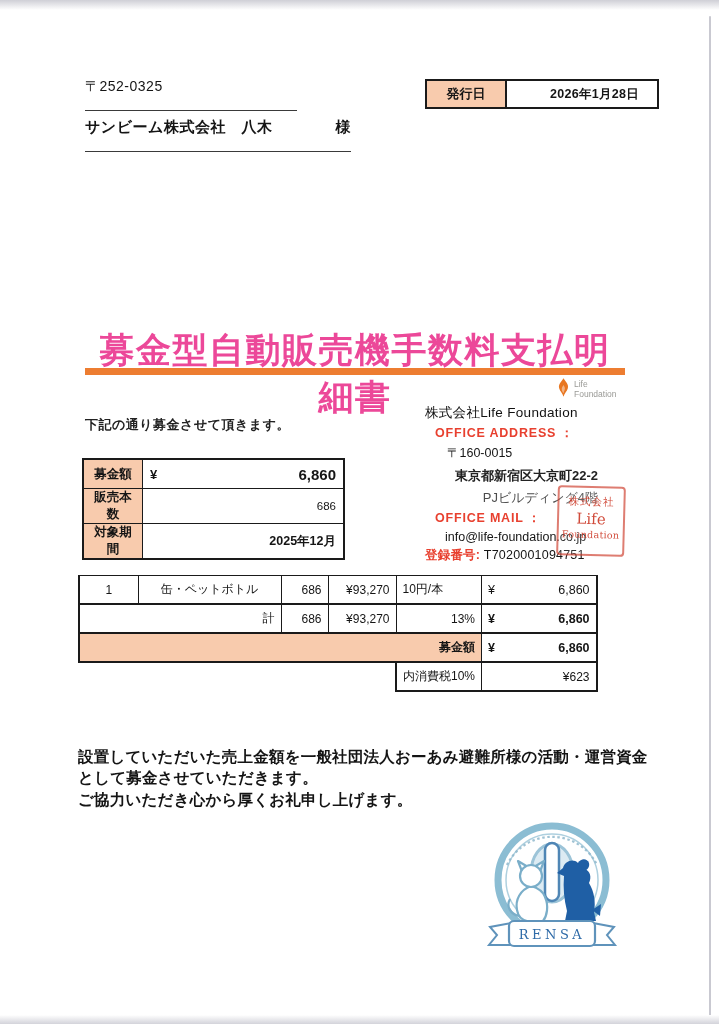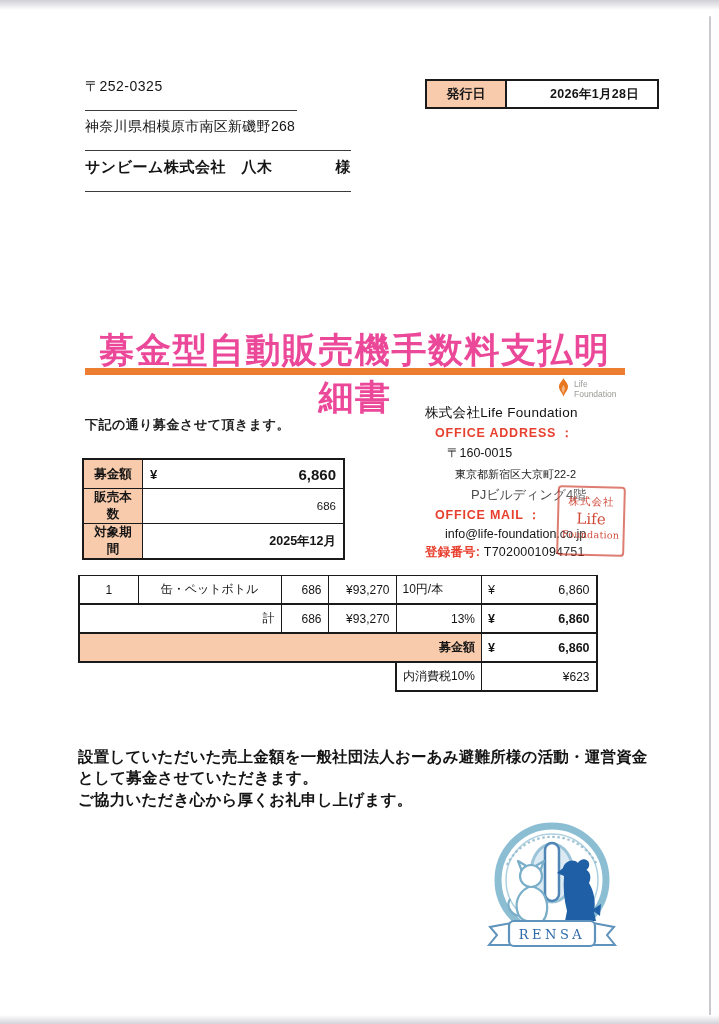--- a/index.html
+++ b/index.html
@@ -49,21 +49,21 @@
   .s-yen{font-size:13px;font-weight:bold;}
   .s-right{text-align:right;font-size:11.5px;}
   .s-right-md{text-align:right;font-size:12.5px;font-weight:600;}
 
   
   .issuer{position:absolute;left:425px;top:404px;font-size:12.5px;}
   .issuer>div{margin-bottom:3px;}
   .i-company{font-size:13.5px;color:#111;letter-spacing:.3px;}
   .i-red{color:#e8402f;font-weight:600;letter-spacing:.8px;margin-left:10px;}
   .i-postal{margin-left:22px;margin-top:3px;}
-  .i-addr1{margin-left:30px;font-weight:400;font-size:11px;margin-top:5px;color:#222;}
+  .i-addr1{margin-left:30px;font-weight:700;font-size:13px;margin-top:5px;color:#222;}
   .i-addr2{margin-left:29px;font-size:13px;color:#4c4c4c;margin-top:4px;text-align:right;}
   .i-mail{margin-left:20px;}
   .i-reg .lab{color:#e8402f;font-weight:600;}
   .i-reg{letter-spacing:.2px;}
 
   
   .seal{position:absolute;left:557px;top:486px;width:64px;height:66px;
         border:2.5px solid rgba(204,56,38,.72);border-radius:4px;transform:rotate(1.5deg);
         color:#cc3826;text-align:center;opacity:.9;background:rgba(255,255,255,.15);
         font-family:"DejaVu Serif",serif;}
@@ -93,21 +93,20 @@
   .rensa{position:absolute;left:477px;top:818px;width:150px;height:150px;}
 </style>
 </head>
 <body>
 
 <div class="page">
   <div class="photo-top"></div>
 
   <div class="recipient">
     <div class="r-line r-postal">〒252-0325</div>
-    <div class="r-line r-address">神奈川県相模原市南区新磯野268</div>
     <div class="r-line r-company">
       <span>サンビーム株式会社　八木</span>
       <span>様</span>
     </div>
   </div>
 
   <div class="issue">
     <div class="issue-label">発行日</div>
     <div class="issue-value">2026年1月28日</div>
   </div>

